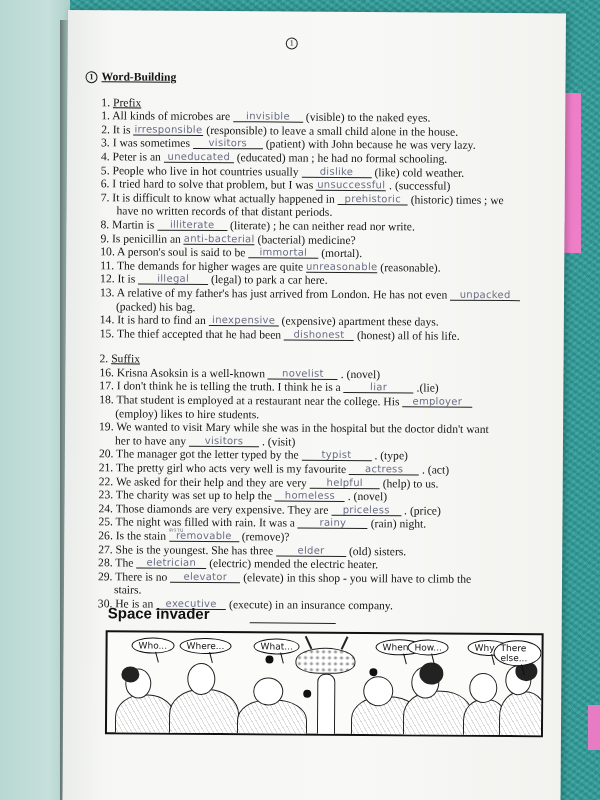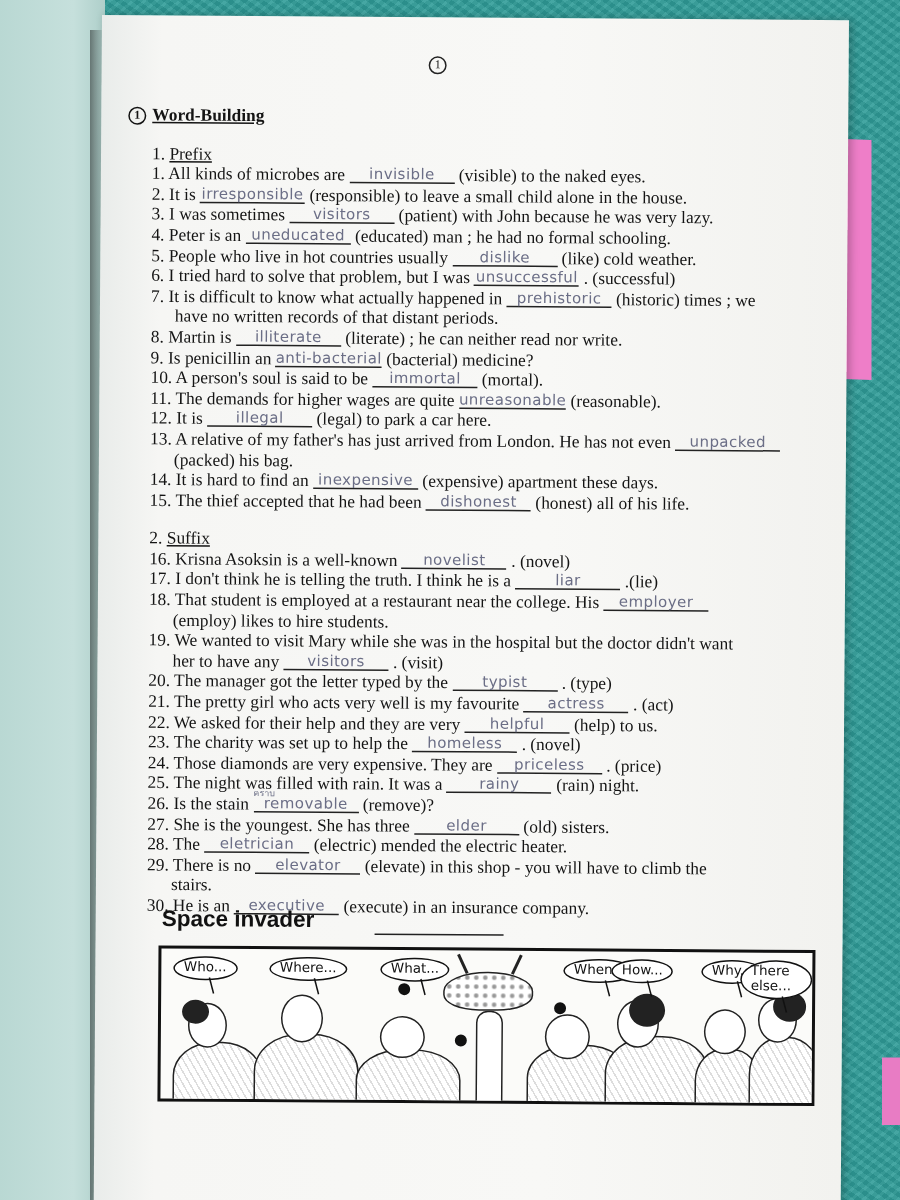--- a/index.html
+++ b/index.html
@@ -199,21 +199,21 @@
     <div class="figure" style="left:296px;width:70px;height:56px"></div>
     <div class="head" style="left:304px;top:32px;width:28px;height:32px"></div>
     <div class="hair" style="left:312px;top:28px;width:24px;height:22px"></div>
 
     <div class="figure" style="left:356px;width:44px;height:48px"></div>
     <div class="head" style="left:362px;top:38px;width:28px;height:30px"></div>
 
     <div class="figure" style="left:392px;width:48px;height:56px"></div>
     <div class="head" style="left:398px;top:30px;width:26px;height:30px"></div>
     <div class="hair" style="left:408px;top:26px;width:22px;height:20px"></div>
-  <div class="bubble" style="left: 8px;">Who...</div>
+  <div class="bubble" style="left: 24px;">Who...</div>
       <div class="bubble" style="left: 72px;">Where...</div>
       <div class="bubble" style="left: 146px; text-align: right;">What...</div>
       <div class="bubble" style="left: 268px;">When...</div>
       <div class="bubble" style="left: 300px;">How...</div>
       <div class="bubble" style="left: 360px;">Why...</div>
       <div class="bubble" style="left: 386px;">There else...</div>
     </div>
 </div>
 
 </body></html>

